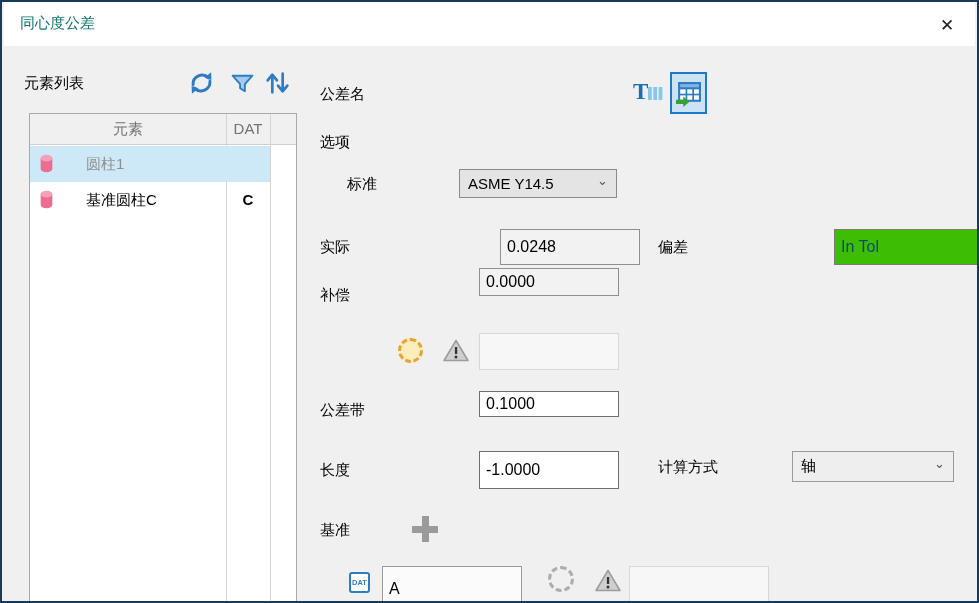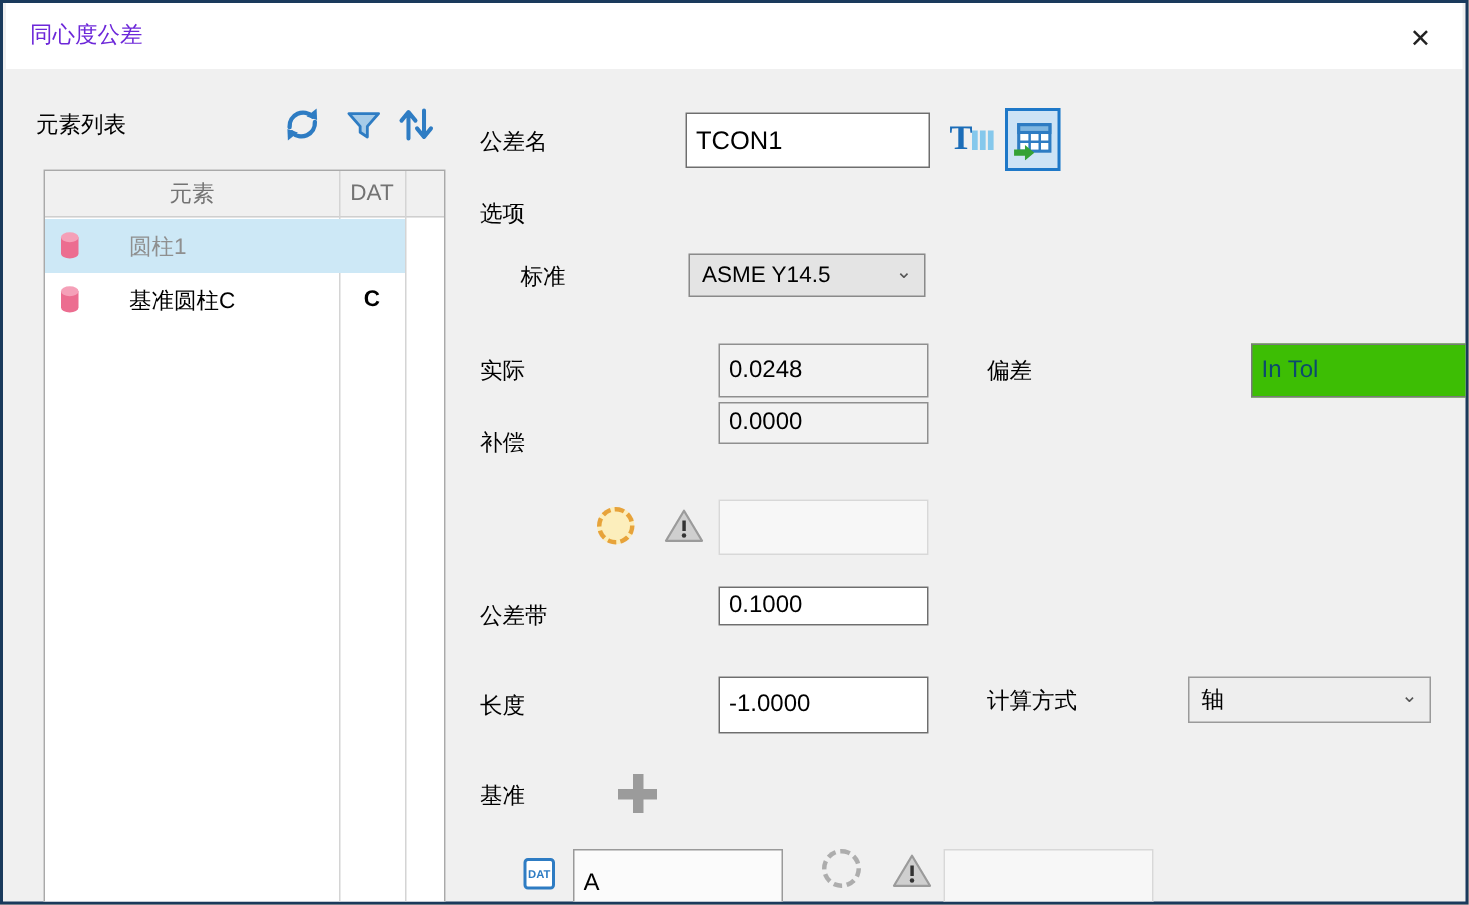--- a/index.html
+++ b/index.html
@@ -4,21 +4,21 @@
 <style>
   * { margin:0; padding:0; box-sizing:border-box; }
   html,body { background:#555; }
   body { font-family:"Liberation Sans", sans-serif; }
   #win {
     position:relative; width:979px; height:603px; margin:0 auto;
     background:#f0f0f0; border:2px solid #1a3a5c; overflow:hidden;
   }
   .abs { position:absolute; }
   #titlebar { position:absolute; left:2px; top:0; right:2px; height:44px; background:#ffffff; }
-  #title { position:absolute; left:16px; top:12px; font-size:15px; color:#6d28d9; }
+  #title { position:absolute; left:16px; top:12px; font-size:15px; color:#0f766e; }
   #closebtn { position:absolute; right:12px; top:8px; width:32px; height:30px;
     display:flex; align-items:center; justify-content:center; font-size:17px; color:#222; cursor:pointer; }
   .lbl { position:absolute; font-size:15px; color:#000; white-space:nowrap; }
 
   
   #etable { position:absolute; left:27px; top:111px; width:268px; height:492px;
     background:#ffffff; border:1px solid #a9a9a9; }
   #ehead { position:absolute; left:0; top:0; width:100%; height:31px; background:#f0f0f0;
     border-bottom:1px solid #cfcfcf; }
   .vline { position:absolute; top:0; bottom:0; width:1px; background:#d4d4d4; }
@@ -108,21 +108,20 @@
       <svg class="cyl" style="top:8px;" viewBox="0 0 20 24">
         <path d="M3 5 v13 a7 4 0 0 0 14 0 V5" fill="#ec6d90"></path>
         <ellipse cx="10" cy="5" rx="7" ry="4" fill="#f5a0b8"></ellipse>
       </svg>
       <span class="nm" style="color:#000;">基准圆柱C</span>
     </div>
     <div class="datval" style="left:196px; top:77px; width:44px; text-align:center;">C</div>
   </div>
 
   <div class="lbl" style="left:318px; top:83px;">公差名</div>
-  <input class="inp" style="left: 455px; top: 73px; width: 163px; height: 37px; font-size: 17px;" value="TCON1">
   <div class="toolicon" style="left:630px; top:77px;">
     <svg width="31" height="28" viewBox="0 0 31 28">
       <text x="1" y="20" font-family="Liberation Serif, serif" font-size="23" font-weight="bold" fill="#1c6db8">T</text>
       <rect x="16" y="8" width="3.8" height="13" fill="#85c8ec"></rect>
       <rect x="21.3" y="8" width="3.8" height="13" fill="#85c8ec"></rect>
       <rect x="26.6" y="8" width="3.8" height="13" fill="#85c8ec"></rect>
     </svg>
   </div>
   <div id="tblbtn">
     <svg width="27" height="27" viewBox="0 0 26 26">
@@ -137,21 +136,21 @@
 
   <div class="lbl" style="left:318px; top:131px;">选项</div>
 
   <div class="lbl" style="left:345px; top:173px;">标准</div>
   <div class="dd" style="left:457px; top:167px; width:158px; height:29px;">
     <span>ASME Y14.5</span>
     <span class="chev">⌄</span>
   </div>
 
   <div class="lbl" style="left:318px; top:236px;">实际</div>
-  <input class="inp ro" readonly="" style="left: 477px; top: 227px; width: 140px; height: 36px;" value="0.0248">
+  <input class="inp ro" readonly="" style="left: 498px; top: 227px; width: 140px; height: 36px;" value="0.0248">
   <div class="lbl" style="left:656px; top:236px;">偏差</div>
   <div id="intol" style="left: 788px; top: 227px; width: 162px; height: 36px; background: rgb(61, 190, 4);">In Tol</div>
 
   <div class="lbl" style="left:318px; top:284px;">补偿</div>
   <input class="inp ro" readonly="" style="left: 477px; top: 266px; width: 140px; height: 28px;" value="0.0000">
 
   <div class="dcircle abs" id="ycircle"></div>
   <div class="toolicon" style="left:441px; top:336px;">
     <svg width="26" height="25" viewBox="0 0 26 24">
       <polygon points="13,2 25,22 1,22" fill="#cfcfcf" stroke="#9b9b9b" stroke-width="1.5" stroke-linejoin="round"></polygon>

